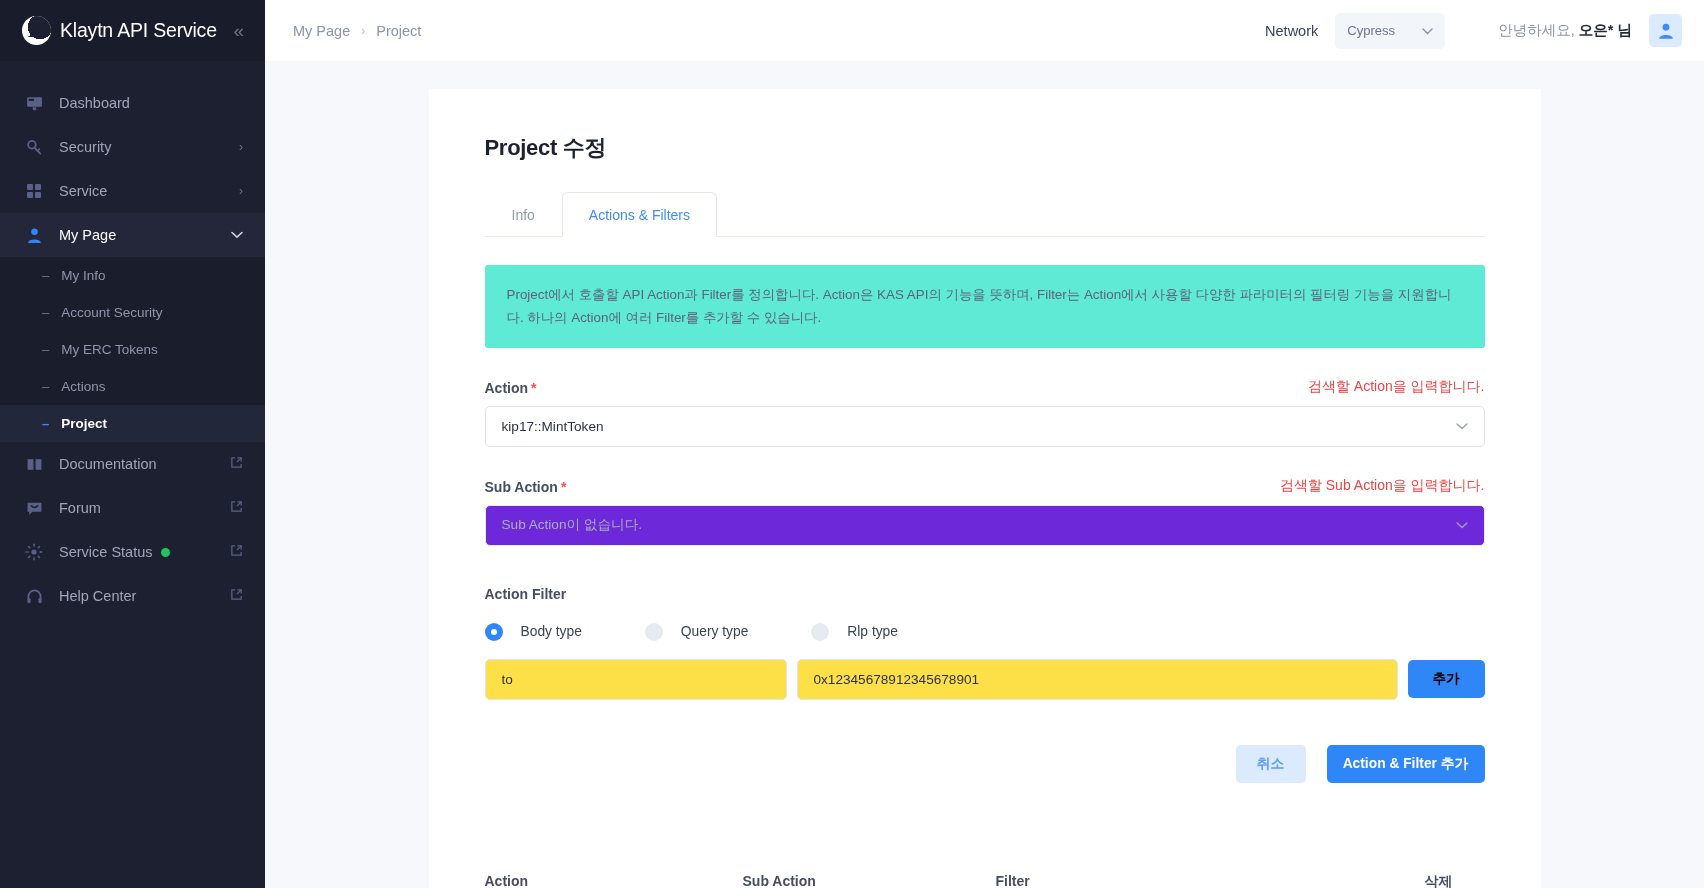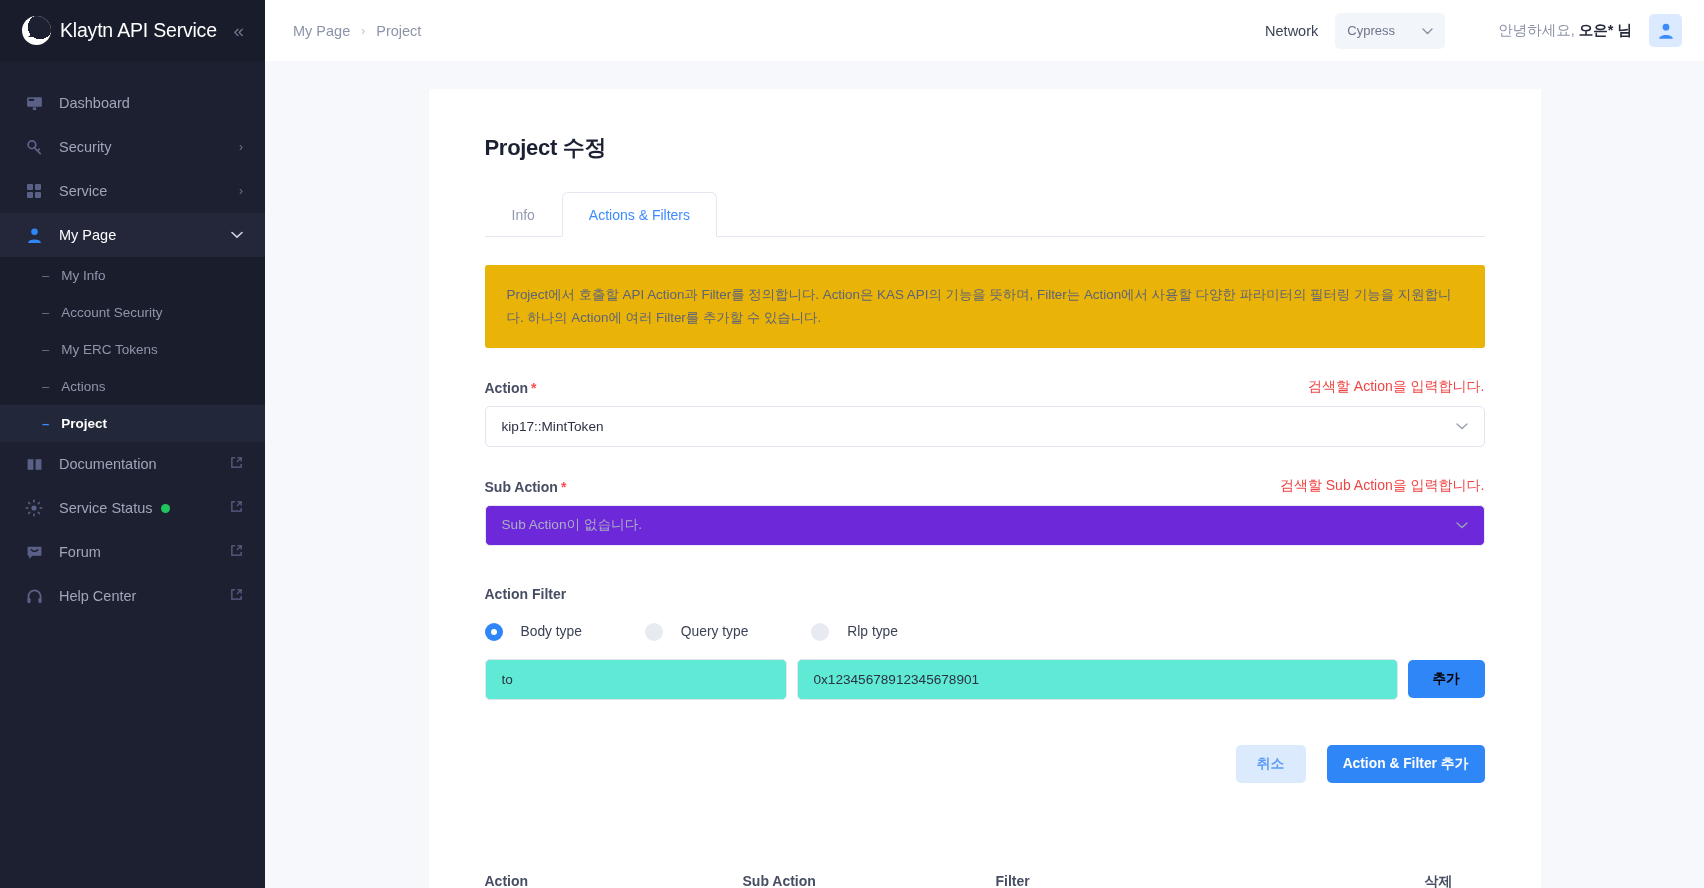--- a/index.html
+++ b/index.html
@@ -107,21 +107,21 @@
   .tab {
     padding: 14px 26px 13px 26px; font-size: 14px; color:#9299ad; cursor:pointer;
     border: 1px solid transparent; border-bottom: none; position:relative; top:1px;
   }
   .tab.active {
     color:#3d8bff; background:#ffffff; border-color:#e3e7ef;
     border-top-left-radius:6px; border-top-right-radius:6px; border-bottom:1px solid #ffffff;
   }
 
   .notice {
-    margin-top: 28px; background:#eab308; padding: 18px 22px;
+    margin-top: 28px; background:#5eead4; padding: 18px 22px;
     font-size: 13.4px; line-height: 1.75; color:#5d6478; border-radius:3px;
   }
 
   .field { margin-top: 30px; }
   .field-head { display:flex; align-items:flex-end; justify-content:space-between; }
   .field-label { font-size: 14px; font-weight:700; color:#474e63; }
   .req { color:#ff4d4f; margin-left:3px; }
   .field-hint { font-size: 14px; color:#ef4444; }
   .select-box {
     margin-top: 10px; height: 41px; border:1px solid #dfe4ee; border-radius:5px;
@@ -139,21 +139,21 @@
   .radio {
     width: 18px; height:18px; border-radius:50%; background:#e7eaf1; flex:0 0 18px;
     display:flex; align-items:center; justify-content:center;
   }
   .radio.on { background:#2f86f6; }
   .radio.on::after { content:""; width:6px; height:6px; border-radius:50%; background:#ffffff; }
   .radio-text { font-size: 13.8px; color:#3b4255; }
 
   .input-row { display:flex; gap:10px; margin-top: 18px; align-items:center; }
   .text-input {
-    height: 41px; border:1px solid #dfe4ee; border-radius:5px; background:#5eead4;
+    height: 41px; border:1px solid #dfe4ee; border-radius:5px; background:#fde047;
     padding: 0 16px; font-size: 13.6px; color:#2c3244;
     font-family:"Liberation Sans", sans-serif; outline:none;
   }
   .text-input.key { width: 302px; }
   .text-input.val { flex:1 1 auto; }
   .btn-add {
     width: 77px; height: 38px; background:#2f86f6; color:#000000; border:none;
     border-radius:5px; font-size:13.6px; font-weight:700; cursor:pointer;
     font-family:"Liberation Sans", sans-serif;
   }
@@ -268,20 +268,37 @@
       </div>
 
       <div class="sb-item">
         <span class="sb-icon">
           <svg width="17" height="17" viewBox="0 0 16 16">
               <path d="M1.5 3 H7 V13 H1.5 Z" fill="#5b6186"></path>
               <path d="M9 3 H14.5 V13 H9 Z" fill="#5b6186"></path>
             </svg>
         </span>
         <span class="sb-label">Documentation</span>
+        <span class="ext-icon">
+          <svg width="13" height="13" viewBox="0 0 14 14">
+              <path d="M5.5 2 H2 V12 H12 V8.5" fill="none" stroke="#5b6186" stroke-width="1.4"></path>
+              <path d="M8 2 H12 V6" fill="none" stroke="#5b6186" stroke-width="1.4"></path>
+              <path d="M12 2 L7.4 6.6" stroke="#5b6186" stroke-width="1.4"></path>
+            </svg>
+        </span>
+      </div>
+
+      <div class="sb-item">
+        <span class="sb-icon">
+          <svg width="17" height="17" viewBox="0 0 16 16">
+              <path d="M1.5 2.5 H14.5 V11 H6 L3 14 V11 H1.5 Z" fill="#5b6186"></path>
+              <path d="M5 5.4 Q8 8.6 11 5.4" fill="none" stroke="#1d2030" stroke-width="1.5" stroke-linecap="round"></path>
+            </svg>
+        </span>
+        <span class="sb-label">Forum</span>
         <span class="ext-icon">
           <svg width="13" height="13" viewBox="0 0 14 14">
               <path d="M5.5 2 H2 V12 H12 V8.5" fill="none" stroke="#5b6186" stroke-width="1.4"></path>
               <path d="M8 2 H12 V6" fill="none" stroke="#5b6186" stroke-width="1.4"></path>
               <path d="M12 2 L7.4 6.6" stroke="#5b6186" stroke-width="1.4"></path>
             </svg>
         </span>
       </div>
 
       <div class="sb-item">
@@ -296,37 +313,20 @@
                 <path d="M3.5 3.5 L4.8 4.8"></path>
                 <path d="M13.2 13.2 L14.5 14.5"></path>
                 <path d="M14.5 3.5 L13.2 4.8"></path>
                 <path d="M4.8 13.2 L3.5 14.5"></path>
               </g>
             </svg>
         </span>
         <span class="sb-label">
           <span>Service Status</span><span class="status-dot"></span>
         </span>
-        <span class="ext-icon">
-          <svg width="13" height="13" viewBox="0 0 14 14">
-              <path d="M5.5 2 H2 V12 H12 V8.5" fill="none" stroke="#5b6186" stroke-width="1.4"></path>
-              <path d="M8 2 H12 V6" fill="none" stroke="#5b6186" stroke-width="1.4"></path>
-              <path d="M12 2 L7.4 6.6" stroke="#5b6186" stroke-width="1.4"></path>
-            </svg>
-        </span>
-      </div>
-
-      <div class="sb-item">
-        <span class="sb-icon">
-          <svg width="17" height="17" viewBox="0 0 16 16">
-              <path d="M1.5 2.5 H14.5 V11 H6 L3 14 V11 H1.5 Z" fill="#5b6186"></path>
-              <path d="M5 5.4 Q8 8.6 11 5.4" fill="none" stroke="#1d2030" stroke-width="1.5" stroke-linecap="round"></path>
-            </svg>
-        </span>
-        <span class="sb-label">Forum</span>
         <span class="ext-icon">
           <svg width="13" height="13" viewBox="0 0 14 14">
               <path d="M5.5 2 H2 V12 H12 V8.5" fill="none" stroke="#5b6186" stroke-width="1.4"></path>
               <path d="M8 2 H12 V6" fill="none" stroke="#5b6186" stroke-width="1.4"></path>
               <path d="M12 2 L7.4 6.6" stroke="#5b6186" stroke-width="1.4"></path>
             </svg>
         </span>
       </div>
 
       <div class="sb-item">

